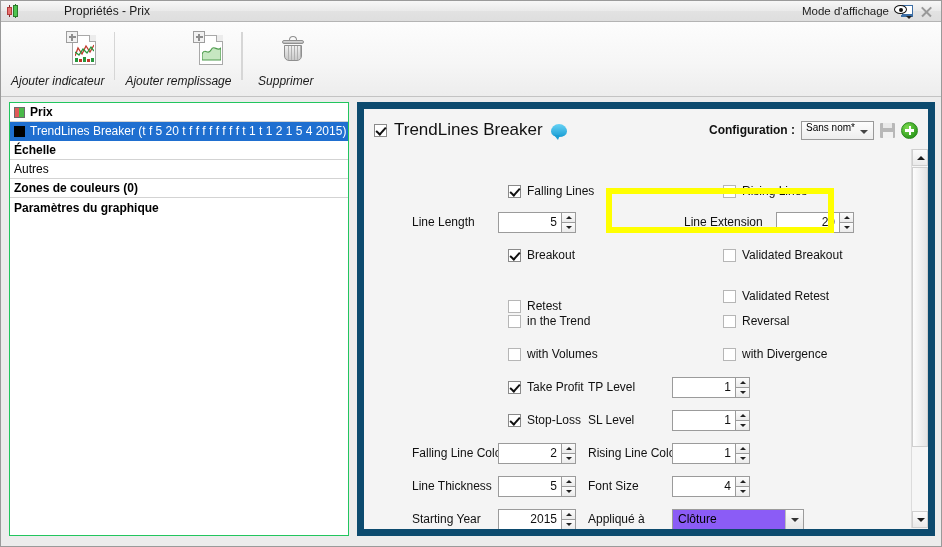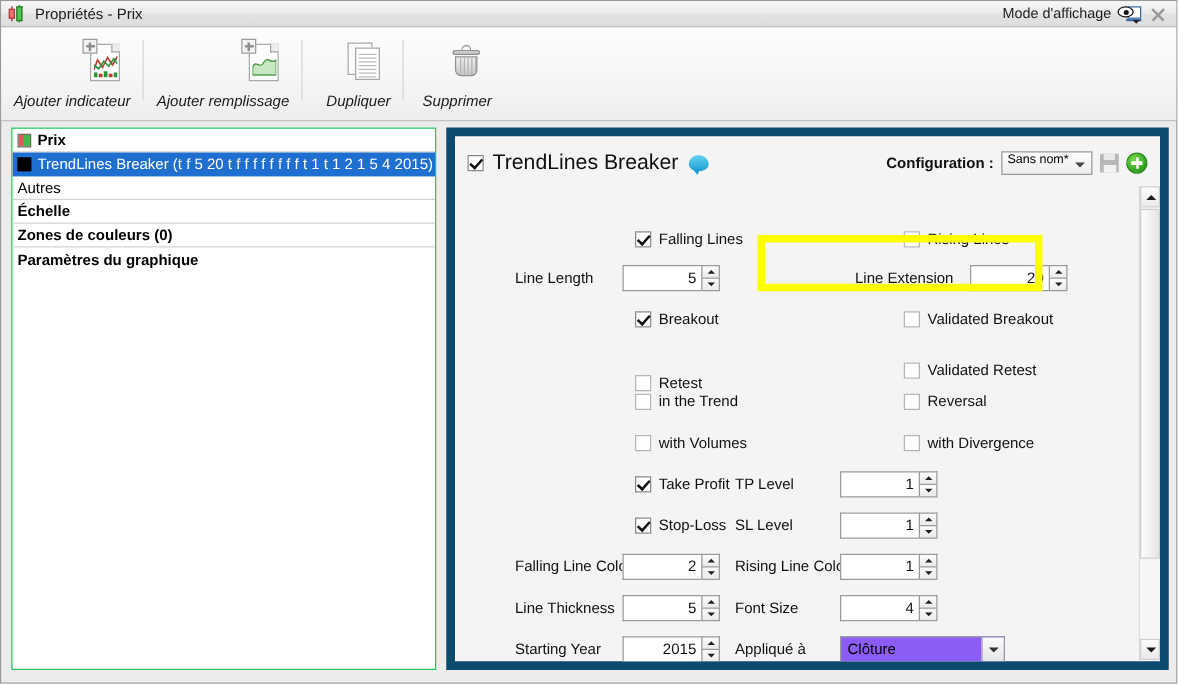--- a/index.html
+++ b/index.html
@@ -28,20 +28,21 @@
   .titlebar {
     position: absolute;
     left: 0; top: 0;
     width: 940px;
     height: 21px;
     box-sizing: border-box;
     background: linear-gradient(to bottom, #f7f7f7 0%, #eaeaea 48%, #e2e2e2 52%, #dedede 100%);
     border-bottom: 1px solid #b4b4b4;
     display: flex;
     align-items: center;
+    gap: 36px;
   }
   .tb-icon {
     margin-left: 5px;
     width: 16px; height: 14px;
     position: relative;
   }
   .candle {
     position: absolute;
     width: 5px;
     border: 1px solid #6f2020;
@@ -601,37 +602,20 @@
         <svg class="chart-mini" viewBox="0 0 19 19">
           <path d="M0,17 L0,11 C3,4 6,13 9,7 C12,1 15,9 19,5 L19,17 Z" fill="#c6e7c1" stroke="#4f9c4f" stroke-width="1.2"></path>
         </svg>
         <span class="plus-badge"></span>
       </span>
       <span class="tool-label">Ajouter remplissage</span>
     </div>
 
     <div class="tool-sep"></div>
 
-    <div class="tool-btn">
-      <span class="ico">
-        <span class="dup-back"></span>
-        <span class="dup-front">
-          <span class="dup-lines">
-            <i></i>
-              <i></i>
-              <i></i>
-              <i></i>
-              <i></i>
-              <i></i>
-              <i></i>
-          </span>
-        </span>
-      </span>
-      <span class="tool-label">Dupliquer</span>
-    </div>
 
     <div class="tool-sep"></div>
 
     <div class="tool-btn">
       <span class="ico">
         <span class="trash">
           <span class="trash-handle"></span>
           <span class="trash-lid"></span>
           <span class="trash-body">
             <i style="left:3px"></i>
@@ -648,25 +632,25 @@
 
   <div class="left-panel">
     <div class="list-item bold">
       <span class="swatch price"></span>
       <span>Prix</span>
     </div>
     <div class="list-item selected">
       <span class="swatch black"></span>
       <span>TrendLines Breaker (t f 5 20 t f f f f f f f f t 1 t 1 2 1 5 4 2015)</span>
     </div>
+    <div class="list-item bold">
+      <span>Échelle</span>
+    </div>
     <div class="list-item">
       <span>Autres</span>
-    </div>
-    <div class="list-item bold">
-      <span>Échelle</span>
     </div>
     <div class="list-item bold">
       <span>Zones de couleurs (0)</span>
     </div>
     <div class="list-item bold" style="border-bottom:none">
       <span>Paramètres du graphique</span>
     </div>
   </div>
 
   <div class="right-panel">

